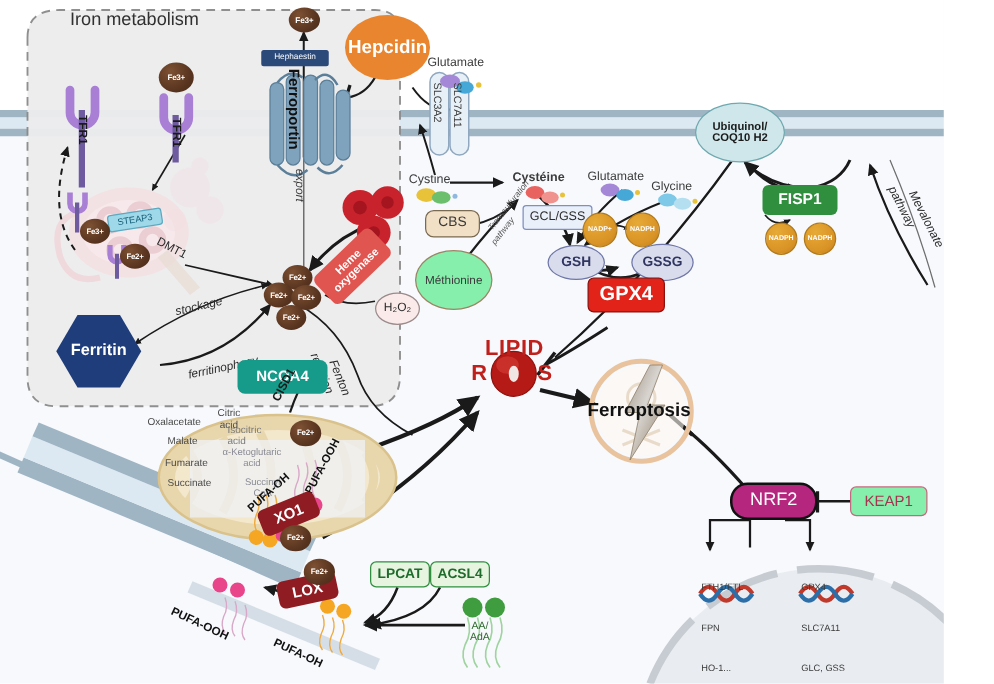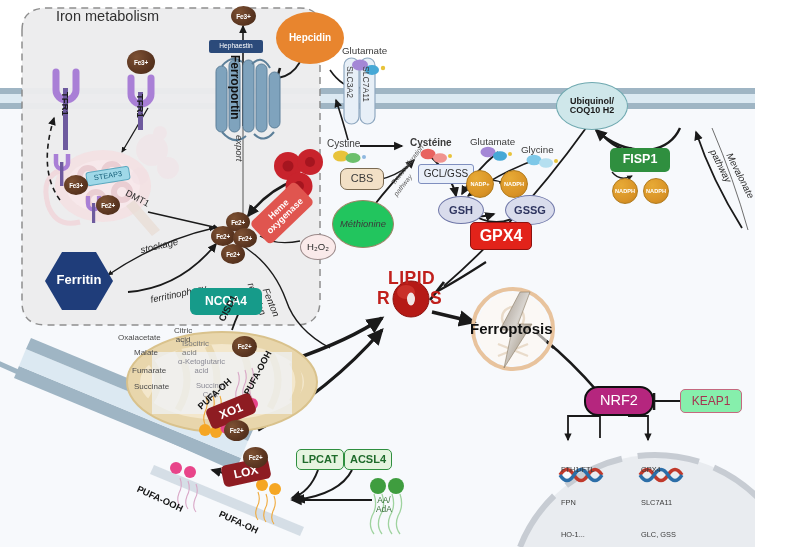--- a/index.html
+++ b/index.html
@@ -341,21 +341,21 @@
   <div class="lbl vert" style="left:135px;top:94px;font-size:9.5px;color:#1a1a1a;font-weight:600;">TFR1</div>
 
   <div class="chip" style="left:209px;top:40px;width:54px;height:13px;background:#2b4a7a;color:#fff;
               font-size:6.6px;border-radius:2px;">Hephaestin</div>
 
   <div class="lbl vert" style="left:228px;top:55px;font-size:12px;color:#111;font-weight:700;">Ferroportin</div>
 
   <div class="lbl vert" style="left:234px;top:135px;font-size:9.5px;font-style:italic;color:#3b3b3b;">export</div>
 
   <div class="chip ell" style="left:276px;top:12px;width:68px;height:52px;background:#e8852e;color:#fff;
-              font-size:10px;font-weight:700;">Hepcidin</div>
+              font-size:15px;font-weight:700;">Hepcidin</div>
 
   <div class="chip" style="left:86px;top:169px;width:44px;height:14px;background:#9fd8e8;border:1px solid #5ba9c0;
               color:#17607a;font-size:7.4px;border-radius:3px;transform:rotate(-9deg);">STEAP3</div>
 
   <div class="feCircle" style="left:64px;top:175px;width:24px;height:20px;">Fe3+</div>
   <div class="feCircle" style="left:96px;top:195px;width:24px;height:20px;">Fe2+</div>
 
   <div class="lbl" style="left:129px;top:187px;font-size:9.4px;color:#2b2b2b;transform:rotate(28deg);
               transform-origin:left top;">DMT1</div>
 
@@ -395,22 +395,22 @@
   <div class="lbl" style="left:342px;top:45px;font-size:9.8px;">Glutamate</div>
 
   <div class="lbl vert" style="left:345px;top:66px;font-size:8.6px;color:#3b3b3b;">SLC3A2</div>
   <div class="lbl vert" style="left:361px;top:66px;font-size:8.6px;color:#3b3b3b;">SLC7A11</div>
 
   <div class="lbl" style="left:327px;top:138px;font-size:10px;">Cystine</div>
   <div class="lbl" style="left:410px;top:137px;font-size:10px;font-weight:bold;">Cystéine</div>
 
   <div class="chip rrect" style="left:340px;top:168px;width:44px;height:22px;font-size:11px;">CBS</div>
 
-  <div class="chip ell" style="left:332px;top:200px;width:62px;height:48px;background:#22c55e;
-              border:1.2px solid #9b8565;color:#3a3a3a;font-size:9.4px;font-style:italic;">Méthionine</div>
+  <div class="chip ell" style="left:332px;top:200px;width:62px;height:48px;background:#86efac;
+              border:1.2px solid #9b8565;color:#3a3a3a;font-size:9.4px;">Méthionine</div>
 
   <div class="lbl" style="left:378px;top:182px;font-size:6.8px;font-style:italic;color:#5a5a5a;
               transform:rotate(-52deg);transform-origin:left top;line-height:1.3;">
     <span>Transsulfuration
 pathway</span>
   </div>
 
   <div class="chip" style="left:418px;top:164px;width:56px;height:20px;background:#eaf0fa;
               border:1.3px solid #7f8fbf;color:#2b2b2b;font-size:10px;border-radius:3px;">GCL/GSS</div>
 

